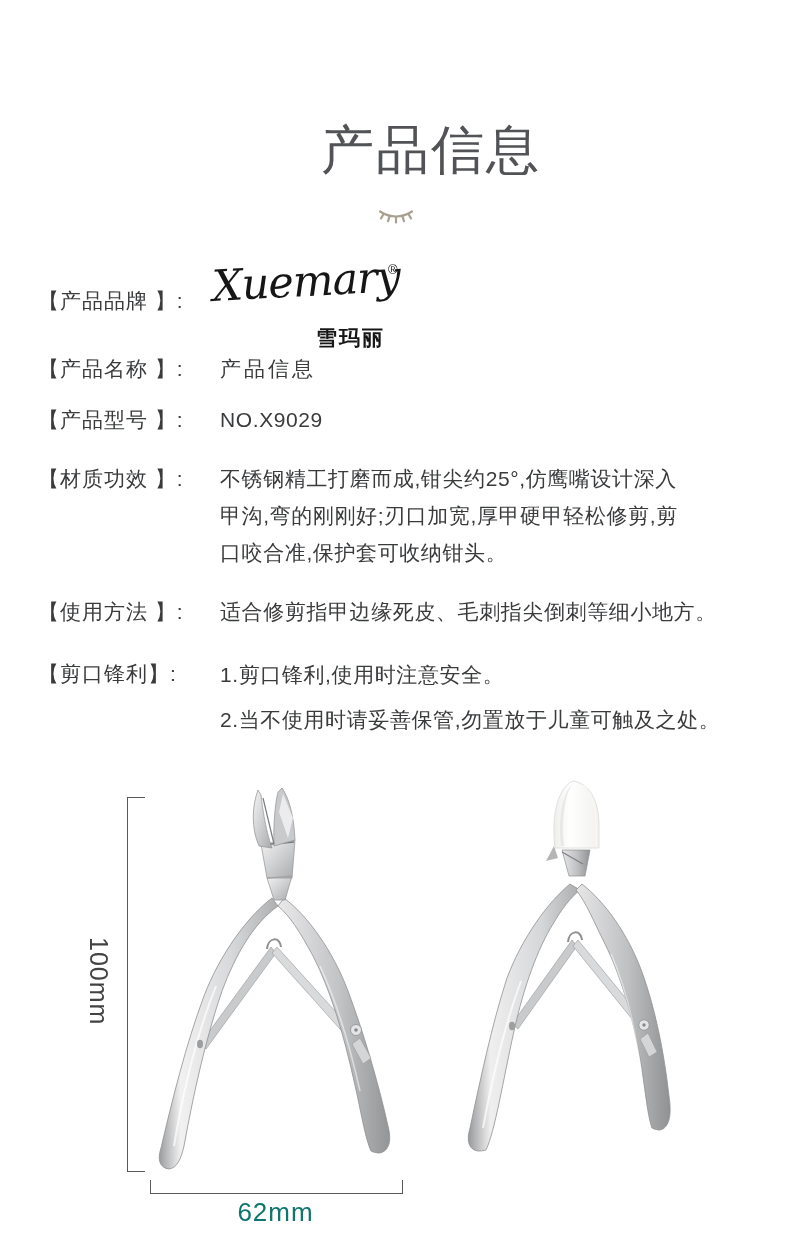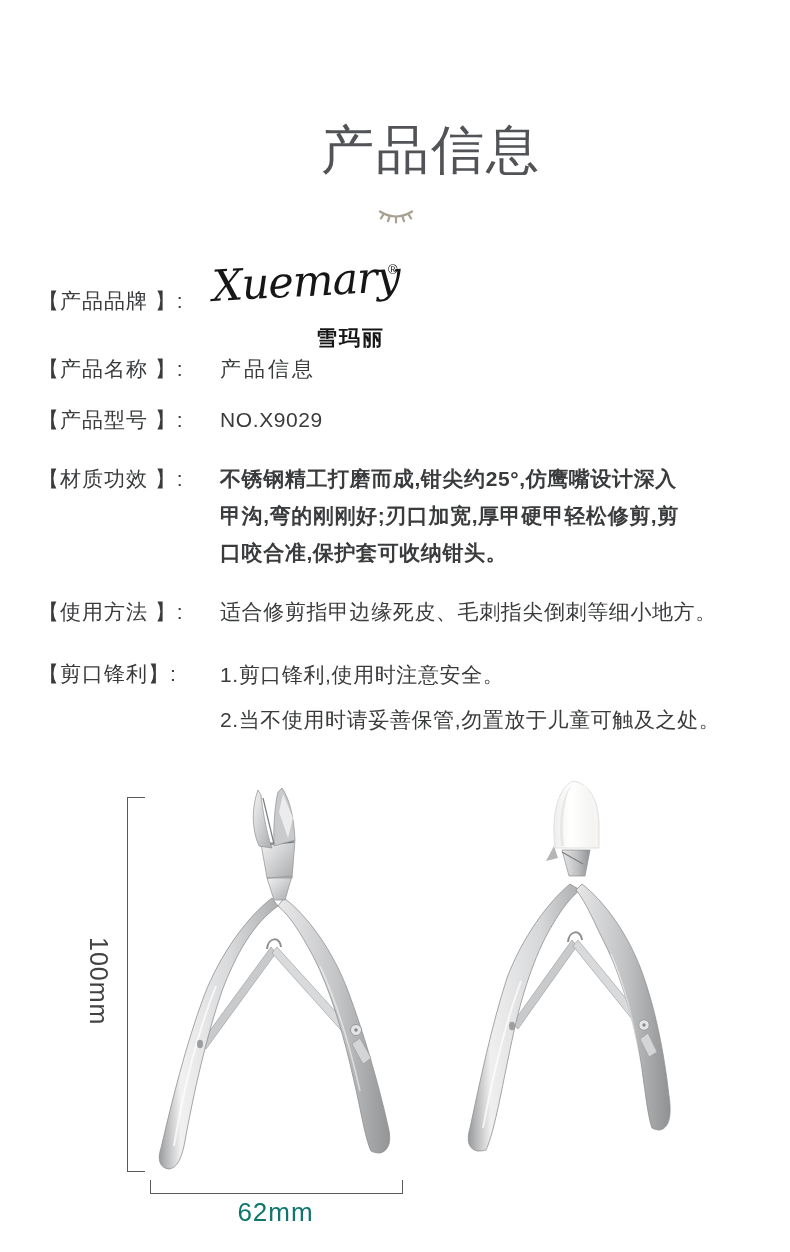--- a/index.html
+++ b/index.html
@@ -14,21 +14,21 @@
   .eyelash{position:absolute;left:378px;top:207px;width:36px;height:18px;}
   .spec-label{
     position:absolute;left:38px;font-size:21px;line-height:25px;color:#3a3b3d;
     letter-spacing:1px;white-space:nowrap;
   }
   .spec-value{
     position:absolute;left:220px;font-size:21px;line-height:25px;color:#3a3b3d;
     letter-spacing:0.6px;white-space:pre-line;width:556px;
   }
   .v-name{letter-spacing:3px;}
-  .v-material{top:460px;line-height:37px;font-weight:bold;}
+  .v-material{top:460px;line-height:37px;}
   .v-notice{top:652px;line-height:45px;}
   .brand-logo{position:absolute;left:212px;top:262px;width:192px;height:78px;color:#161616;}
   .logo-script{
     position:absolute;left:0;top:-4px;font-family:"DejaVu Serif","Liberation Serif",serif;
     font-style:italic;font-size:43px;line-height:1.1;letter-spacing:-1px;transform:rotate(-3deg);
   }
   .logo-reg{position:absolute;left:176px;top:0px;font-size:13px;}
   .logo-cn{
     position:absolute;left:104px;top:46px;font-size:21px;font-weight:bold;letter-spacing:2px;margin-top:16px;
   }

